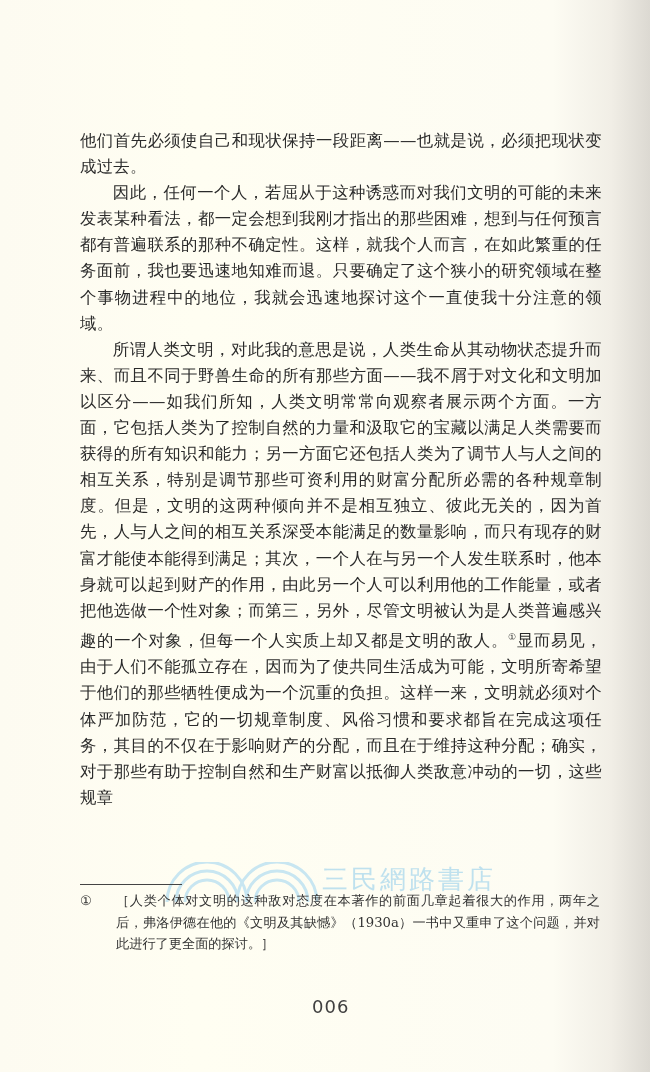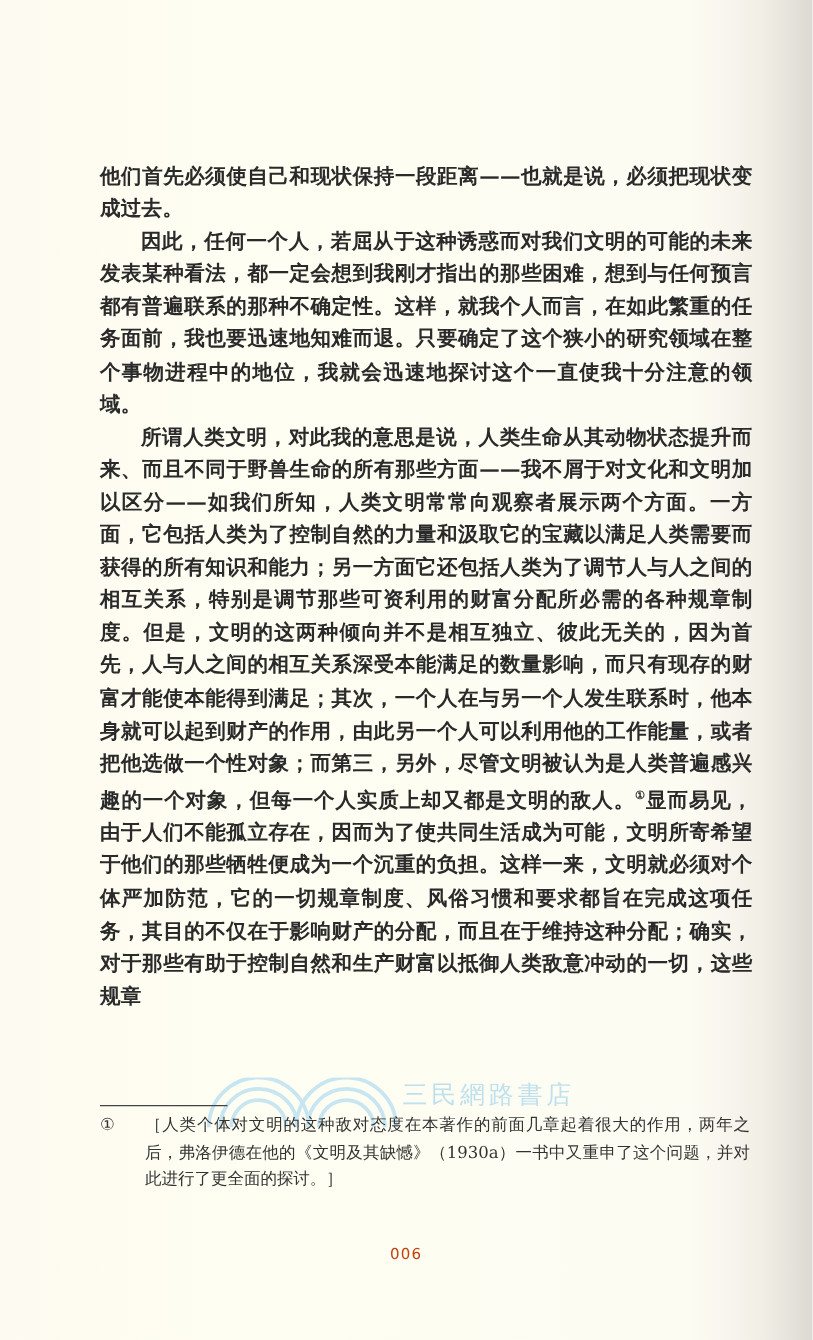--- a/index.html
+++ b/index.html
@@ -7,43 +7,43 @@
       width: 650px; height: 1072px; position: relative; overflow: hidden;
       background: linear-gradient(to right, #fdfbf1 0%, #fffef2 30%, #fdfcf3 85%, #f1eee6 94%, #dcd9d2 100%);
       font-family: "DejaVu Serif", "Liberation Serif", serif;
       color: #2a2a2a;
     }
     .page-text {
       position: absolute; left: 80px; top: 128px; width: 522px;
     }
     .para {
       margin: 0; font-size: 16.4px; line-height: 26.1px;
-      text-align: justify; letter-spacing: 0.25px; font-weight: bold;
+      text-align: justify; letter-spacing: 0.25px;
     }
     .para.indent { text-indent: 2em; }
     .watermark {
       position: absolute; left: 162px; top: 862px; width: 340px; height: 40px;
     }
     .wm-arcs { position: absolute; left: 0; top: 0; }
     .wm-text {
-      position: absolute; left: 160px; top: 0px; font-size: 20px; letter-spacing: 3px;
+      position: absolute; left: 160px; top: 0px; font-size: 26px; letter-spacing: 3px;
       color: #bfe1ee; font-family: "DejaVu Serif", serif;
     }
     .fn-rule {
       position: absolute; left: 80px; top: 884px; width: 102px; height: 1px; background: #444;
     }
     .footnote {
       position: absolute; left: 80px; top: 890px; width: 520px;
       font-size: 13.2px; line-height: 21.5px; color: #333;
     }
     .fn-mark { position: absolute; left: 0; top: 0; }
     .fn-body { margin-left: 36px; text-align: justify; }
     .page-number {
-      position: absolute; left: 312px; top: 996px; font-size: 12px;
-      font-family: "DejaVu Sans", sans-serif; color: #c2410c; letter-spacing: 1px;
+      position: absolute; left: 312px; top: 996px; font-size: 18px;
+      font-family: "DejaVu Sans", sans-serif; color: #404040; letter-spacing: 1px;
     }
     sup { font-size: 9px; }
   </style>
 </head>
 <body>
 
 <div class="page-text">
   <p class="para">他们首先必须使自己和现状保持一段距离——也就是说，必须把现状变成过去。</p>
   <p class="para indent">因此，任何一个人，若屈从于这种诱惑而对我们文明的可能的未来发表某种看法，都一定会想到我刚才指出的那些困难，想到与任何预言都有普遍联系的那种不确定性。这样，就我个人而言，在如此繁重的任务面前，我也要迅速地知难而退。只要确定了这个狭小的研究领域在整个事物进程中的地位，我就会迅速地探讨这个一直使我十分注意的领域。</p>
   <p class="para indent"><span>所谓人类文明，对此我的意思是说，人类生命从其动物状态提升而来、而且不同于野兽生命的所有那些方面——我不屑于对文化和文明加以区分——如我们所知，人类文明常常向观察者展示两个方面。一方面，它包括人类为了控制自然的力量和汲取它的宝藏以满足人类需要而获得的所有知识和能力；另一方面它还包括人类为了调节人与人之间的相互关系，特别是调节那些可资利用的财富分配所必需的各种规章制度。但是，文明的这两种倾向并不是相互独立、彼此无关的，因为首先，人与人之间的相互关系深受本能满足的数量影响，而只有现存的财富才能使本能得到满足；其次，一个人在与另一个人发生联系时，他本身就可以起到财产的作用，由此另一个人可以利用他的工作能量，或者把他选做一个性对象；而第三，另外，尽管文明被认为是人类普遍感兴趣的一个对象，但每一个人实质上却又都是文明的敌人。</span><sup>①</sup><span>显而易见，由于人们不能孤立存在，因而为了使共同生活成为可能，文明所寄希望于他们的那些牺牲便成为一个沉重的负担。这样一来，文明就必须对个体严加防范，它的一切规章制度、风俗习惯和要求都旨在完成这项任务，其目的不仅在于影响财产的分配，而且在于维持这种分配；确实，对于那些有助于控制自然和生产财富以抵御人类敌意冲动的一切，这些规章</span></p>

